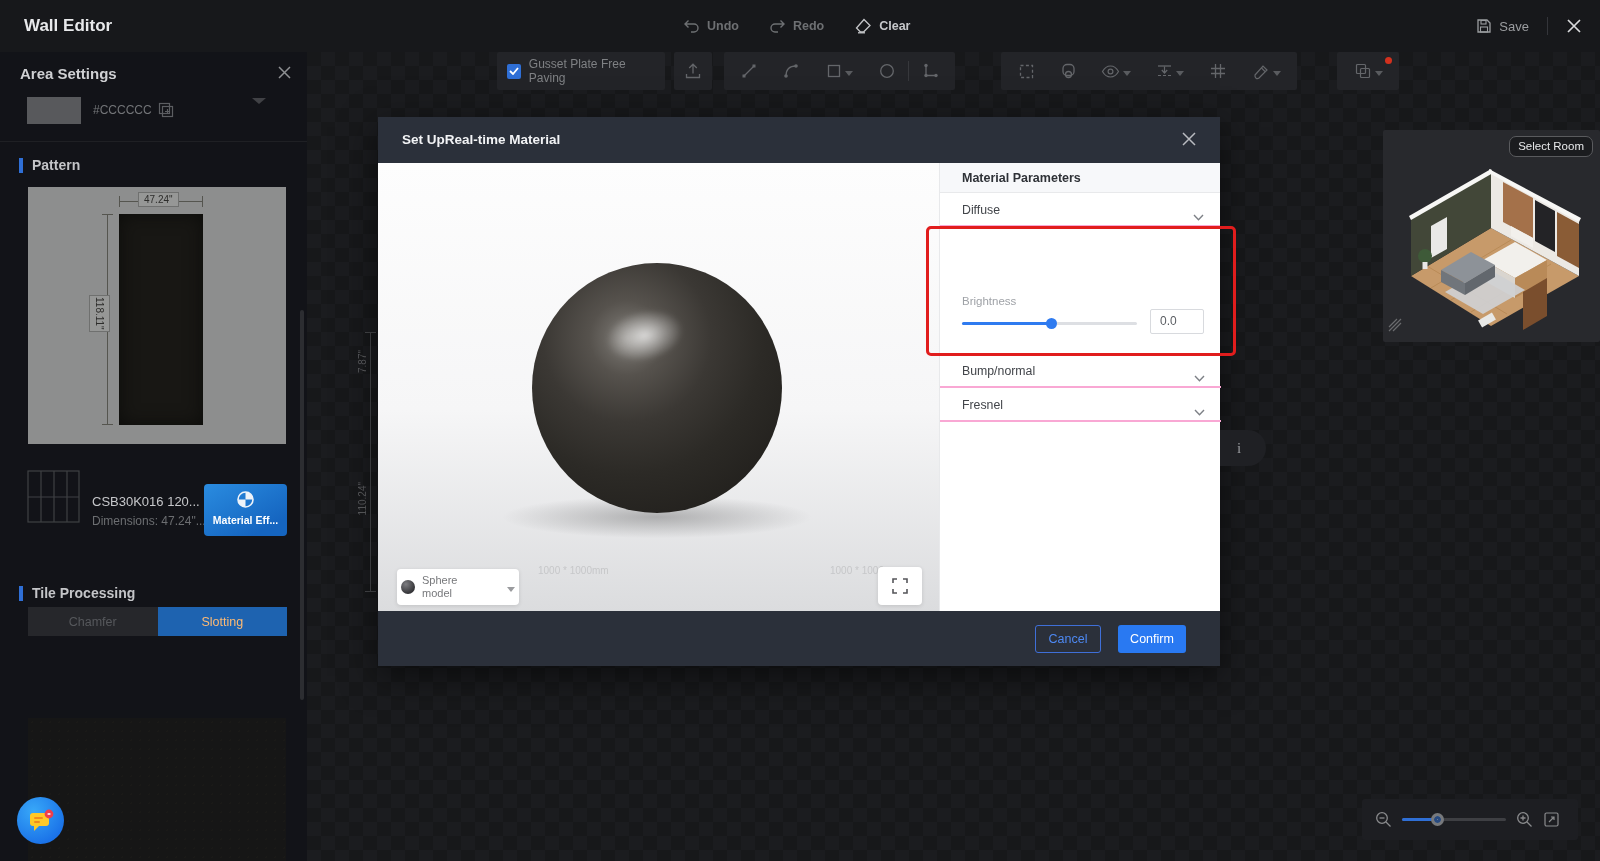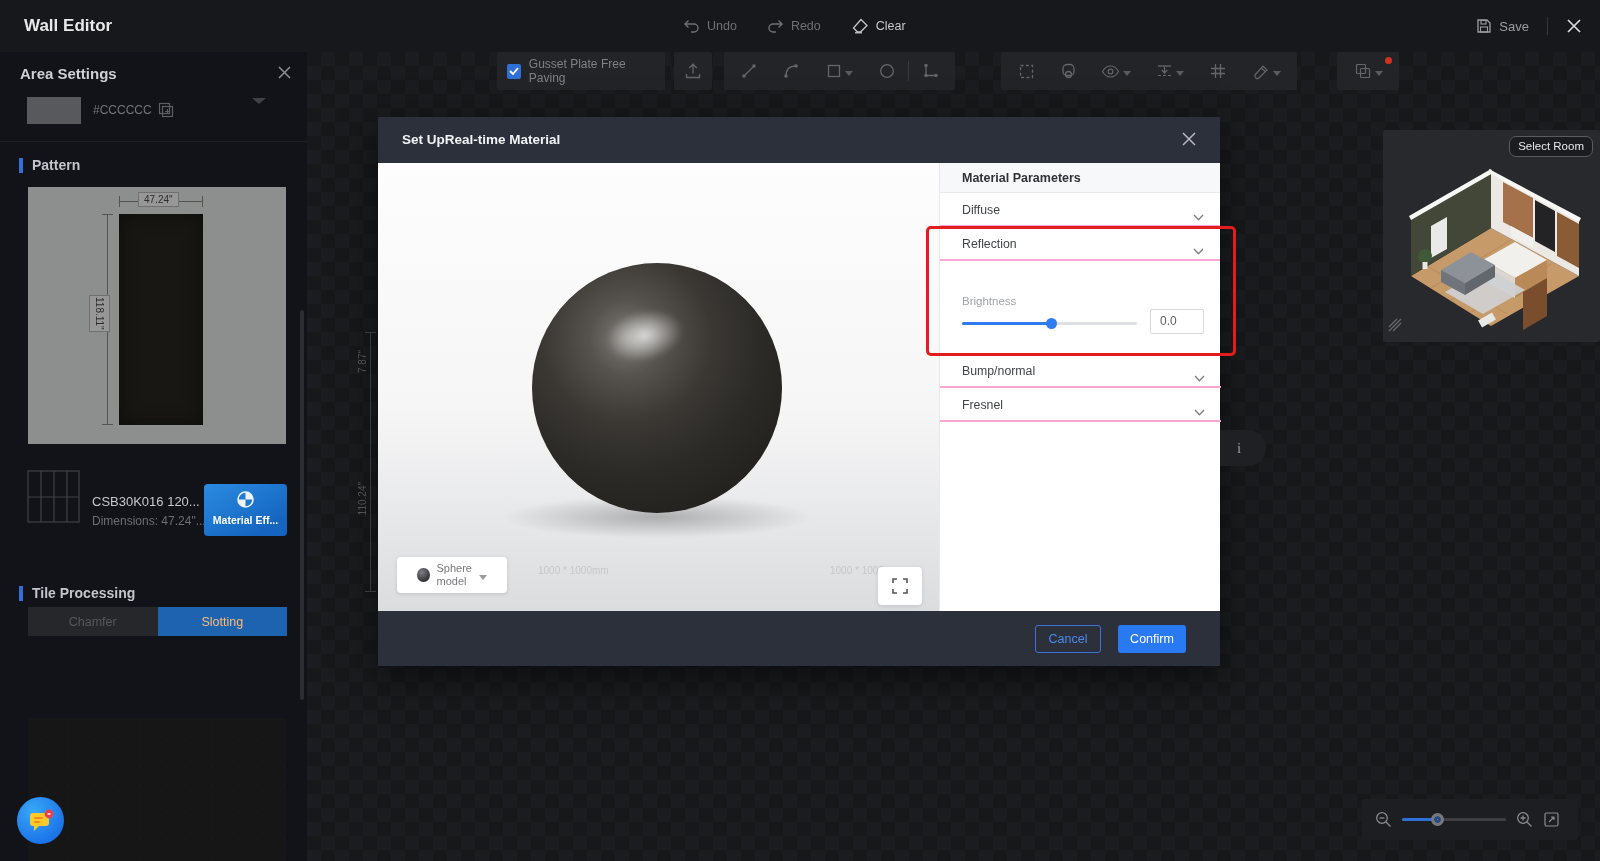--- a/index.html
+++ b/index.html
@@ -4,21 +4,21 @@
 <style>
   * { margin:0; padding:0; box-sizing:border-box; }
   html,body { width:1600px; height:861px; overflow:hidden; background:#121317;
     font-family:"Liberation Sans", sans-serif; }
   #screen { position:relative; width:1600px; height:861px; }
 
   
   #topbar { position:absolute; left:0; top:0; width:1600px; height:52px; background:#17181b; z-index:40;}
   .tb-title { position:absolute; left:24px; top:0; line-height:52px; font-size:17px; font-weight:bold; color:#e8e9eb; }
   .tb-center { position:absolute; left:683px; top:0; height:52px; display:flex; align-items:center; gap:30px; }
-  .tb-item { display:flex; align-items:center; gap:7px; font-size:12.5px; color:#6e7073; cursor:pointer; }
+  .tb-item { display:flex; align-items:center; gap:7px; font-size:12.5px; color:#6e7073; cursor:pointer;font-weight:bold; }
   .tb-item.bright { color:#c6c7ca; }
   .tb-right { position:absolute; right:18px; top:0; height:52px; display:flex; align-items:center; gap:18px; }
   .tb-save { display:flex; align-items:center; gap:7px; font-size:13px; color:#9b9da0; cursor:pointer;}
   .tb-divider { width:1px; height:18px; background:#34353a; }
   .icon { display:inline-flex; align-items:center; justify-content:center; }
 
   
   #sidebar { position:absolute; left:0; top:52px; width:307px; height:809px; background:#121318; z-index:30; }
   .sb-header { position:absolute; left:20px; top:13px; font-size:15px; font-weight:bold; color:#cfd0d3; }
   .sb-close { position:absolute; right:16px; top:14px; color:#8e9093; cursor:pointer;}
@@ -105,22 +105,22 @@
   .m-preview { position:absolute; left:0; top:46px; width:561px; height:448px;
     background:linear-gradient(#fdfdfd 0%, #f6f6f7 55%, #dbdcde 100%); overflow:hidden; }
   .sphere { position:absolute; left:154px; top:100px; width:250px; height:250px; border-radius:50%;
     background:radial-gradient(circle at 38% 30%, #807d78 0%, #56524d 16%, #3b3834 36%, #2c2a26 58%, #201e1b 88%); }
   .sphere:after { content:""; position:absolute; left:28%; top:18%; width:34%; height:22%; border-radius:50%;
     background:radial-gradient(ellipse at 50% 50%, rgba(255,255,255,.75), rgba(255,255,255,0) 65%); filter:blur(2px); transform:rotate(-12deg); }
   .sphere-shadow { position:absolute; left:118px; top:332px; width:322px; height:44px;
     background:radial-gradient(ellipse at 50% 50%, rgba(40,40,40,.30), rgba(40,40,40,0) 68%); }
   .watermark { position:absolute; top:402px; font-size:10px; color:#c6c7c9; }
   .wm1 { left:160px; } .wm2 { left:452px; }
-  .model-dd { position:absolute; left:19px; top:394px; width:110px; height:36px; background:#fff; border-radius:4px;
-    box-shadow:0 1px 4px rgba(0,0,0,.12); display:flex; align-items:center; padding:0 20px; gap:7px; cursor:pointer; }
+  .model-dd { position:absolute; left:19px; top:406px; width:122px; height:36px; background:#fff; border-radius:4px;
+    box-shadow:0 1px 4px rgba(0,0,0,.12); display:flex; align-items:center; padding:0 4px; gap:7px; cursor:pointer; }
   .model-dot { width:14px; height:14px; border-radius:50%; background:radial-gradient(circle at 35% 30%, #7e7e82, #353538 70%); }
   .model-text { flex:1; font-size:11px; line-height:13px; color:#77787b; }
   .fullscreen-btn { position:absolute; left:500px; top:404px; width:44px; height:38px; background:#fff; border-radius:4px;
     box-shadow:0 1px 4px rgba(0,0,0,.12); display:flex; align-items:center; justify-content:center; color:#55565a; cursor:pointer; }
 
   .m-params { position:absolute; left:561px; top:46px; width:281px; height:448px; background:#fff; border-left:1px solid #e8e9eb; }
   .p-head { height:30px; line-height:30px; padding-left:22px; background:#f7f8fa; border-bottom:1px solid #e8e9eb;
     font-size:12.5px; font-weight:bold; color:#2f3237; }
   .p-row { position:relative; height:34px; border-bottom:2px solid #f9a8d4; cursor:pointer; }
   .p-row .p-label { position:absolute; left:22px; top:10px; font-size:12.3px; color:#42454a; }
@@ -505,26 +505,20 @@
     <div class="m-params">
       <div class="p-head">Material Parameters</div>
 
       <div class="p-row">
         <span class="p-label">Diffuse</span>
         <span class="chev"><svg width="11" height="7" viewBox="0 0 11 7">
               <polyline points="1,1 5.5,5.7 10,1" fill="none" stroke="currentColor" stroke-width="1.4"></polyline>
             </svg></span>
       </div>
 
-      <div class="p-row">
-        <span class="p-label">Reflection</span>
-        <span class="chev"><svg width="11" height="7" viewBox="0 0 11 7">
-              <polyline points="1,1 5.5,5.7 10,1" fill="none" stroke="currentColor" stroke-width="1.4"></polyline>
-            </svg></span>
-      </div>
 
       <span class="bright-label">Brightness</span>
       <span class="slider">
         <span class="fill"></span>
         <span class="handle"></span>
       </span>
       <div class="val-box">0.0</div>
       <div class="block-div"></div>
 
       <div class="p-row row-bump">

